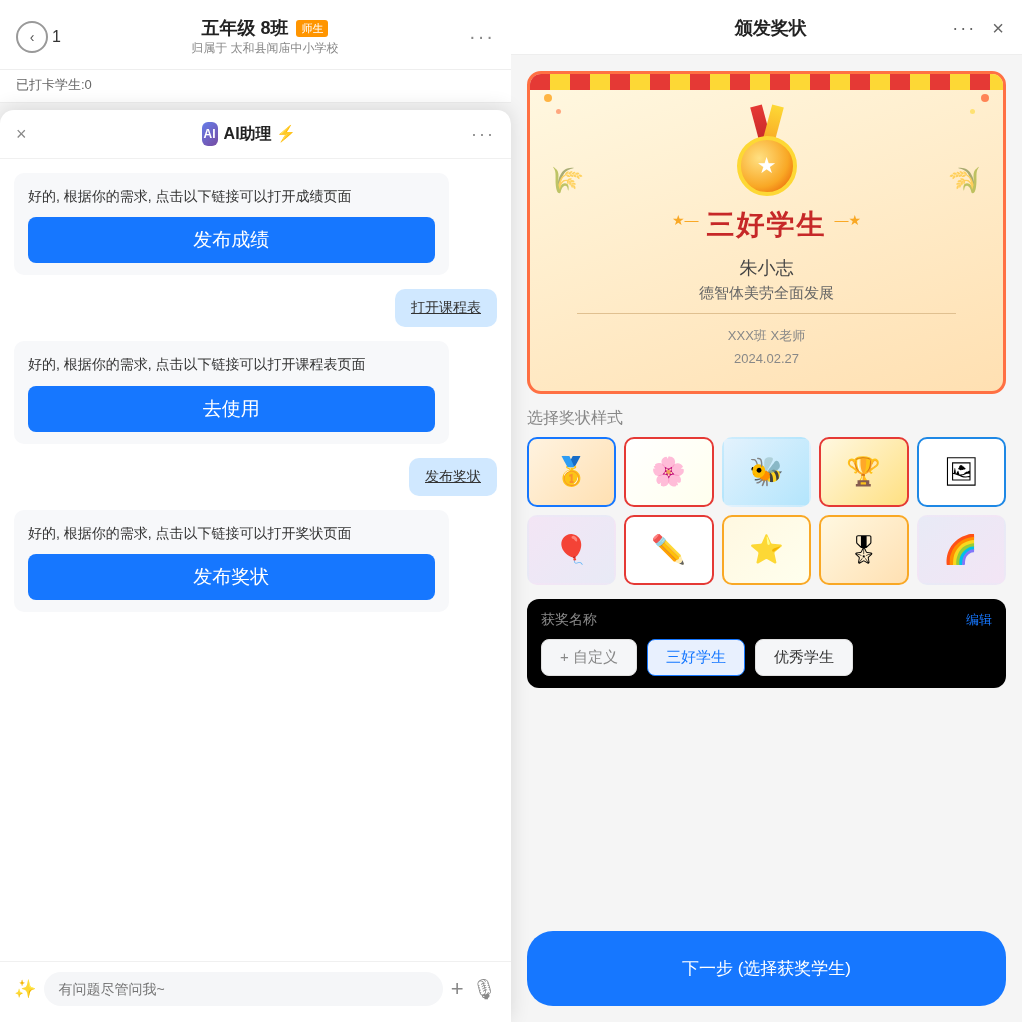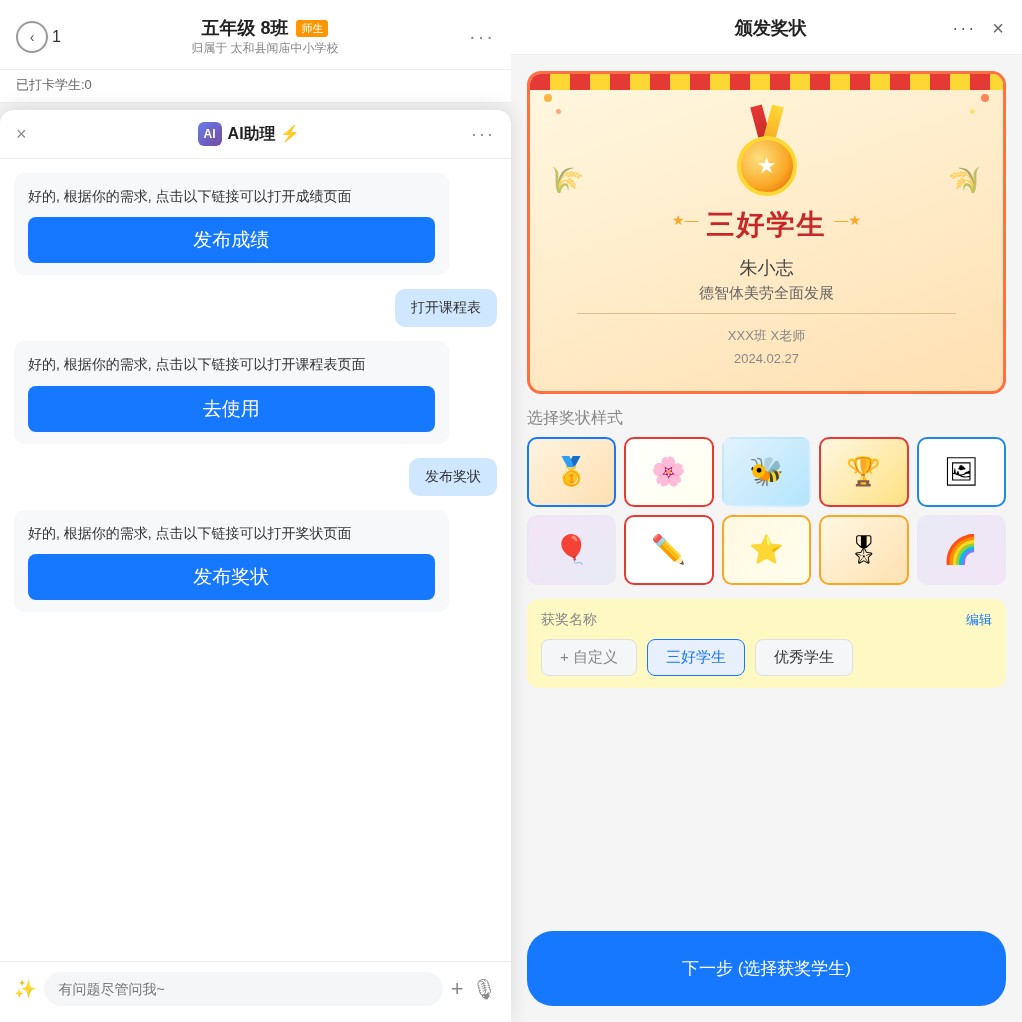--- a/index.html
+++ b/index.html
@@ -109,21 +109,21 @@
     }
     .ai-dialog-title {
       display: flex;
       align-items: center;
       gap: 6px;
       font-size: 16px;
       font-weight: 600;
       color: #222;
     }
     .ai-icon {
-      width: 24px; height: 24px;
+      width: 16px; height: 24px;
       background: linear-gradient(135deg, #667eea, #764ba2);
       border-radius: 6px;
       display: flex; align-items: center; justify-content: center;
       color: #fff;
       font-size: 12px;
     }
     .ai-dialog-more {
       font-size: 18px;
       color: #888;
       letter-spacing: 2px;
@@ -162,20 +162,21 @@
 
     
     .user-message {
       background: #d0e8ff;
       border-radius: 10px;
       padding: 10px 16px;
       font-size: 14px;
       color: #333;
       align-self: flex-end;
       max-width: 70%;
+      text-decoration: underline;
     }
 
     
     .ai-input-bar {
       display: flex;
       align-items: center;
       padding: 10px 14px 16px;
       gap: 8px;
       border-top: 1px solid #f0f0f0;
     }
@@ -380,21 +381,21 @@
     .style-trophy { background: linear-gradient(135deg, #fff8e1, #ffe082); border: 2px solid #e53935; }
     .style-frame { background: #fff; border: 2px solid #1e88e5; }
     .style-balloon { background: linear-gradient(135deg, #f3e5f5, #e8eaf6); }
     .style-pencil { background: linear-gradient(135deg, #fff, #fff); border: 2px solid #e53935; }
     .style-stars { background: linear-gradient(135deg, #fff8e1, #ffe); border: 2px solid #f9a825; }
     .style-ribbon { background: linear-gradient(135deg, #fff8e1, #ffe0b2); border: 2px solid #f9a825; }
     .style-rainbow { background: linear-gradient(135deg, #e8eaf6, #f3e5f5); }
 
     
     .award-section {
-      background: #fef9c3;
+      background: #000000;
       border-radius: 12px;
       padding: 12px 14px;
     }
     .award-section-header {
       display: flex;
       justify-content: space-between;
       align-items: center;
       margin-bottom: 10px;
     }
     .award-label {

